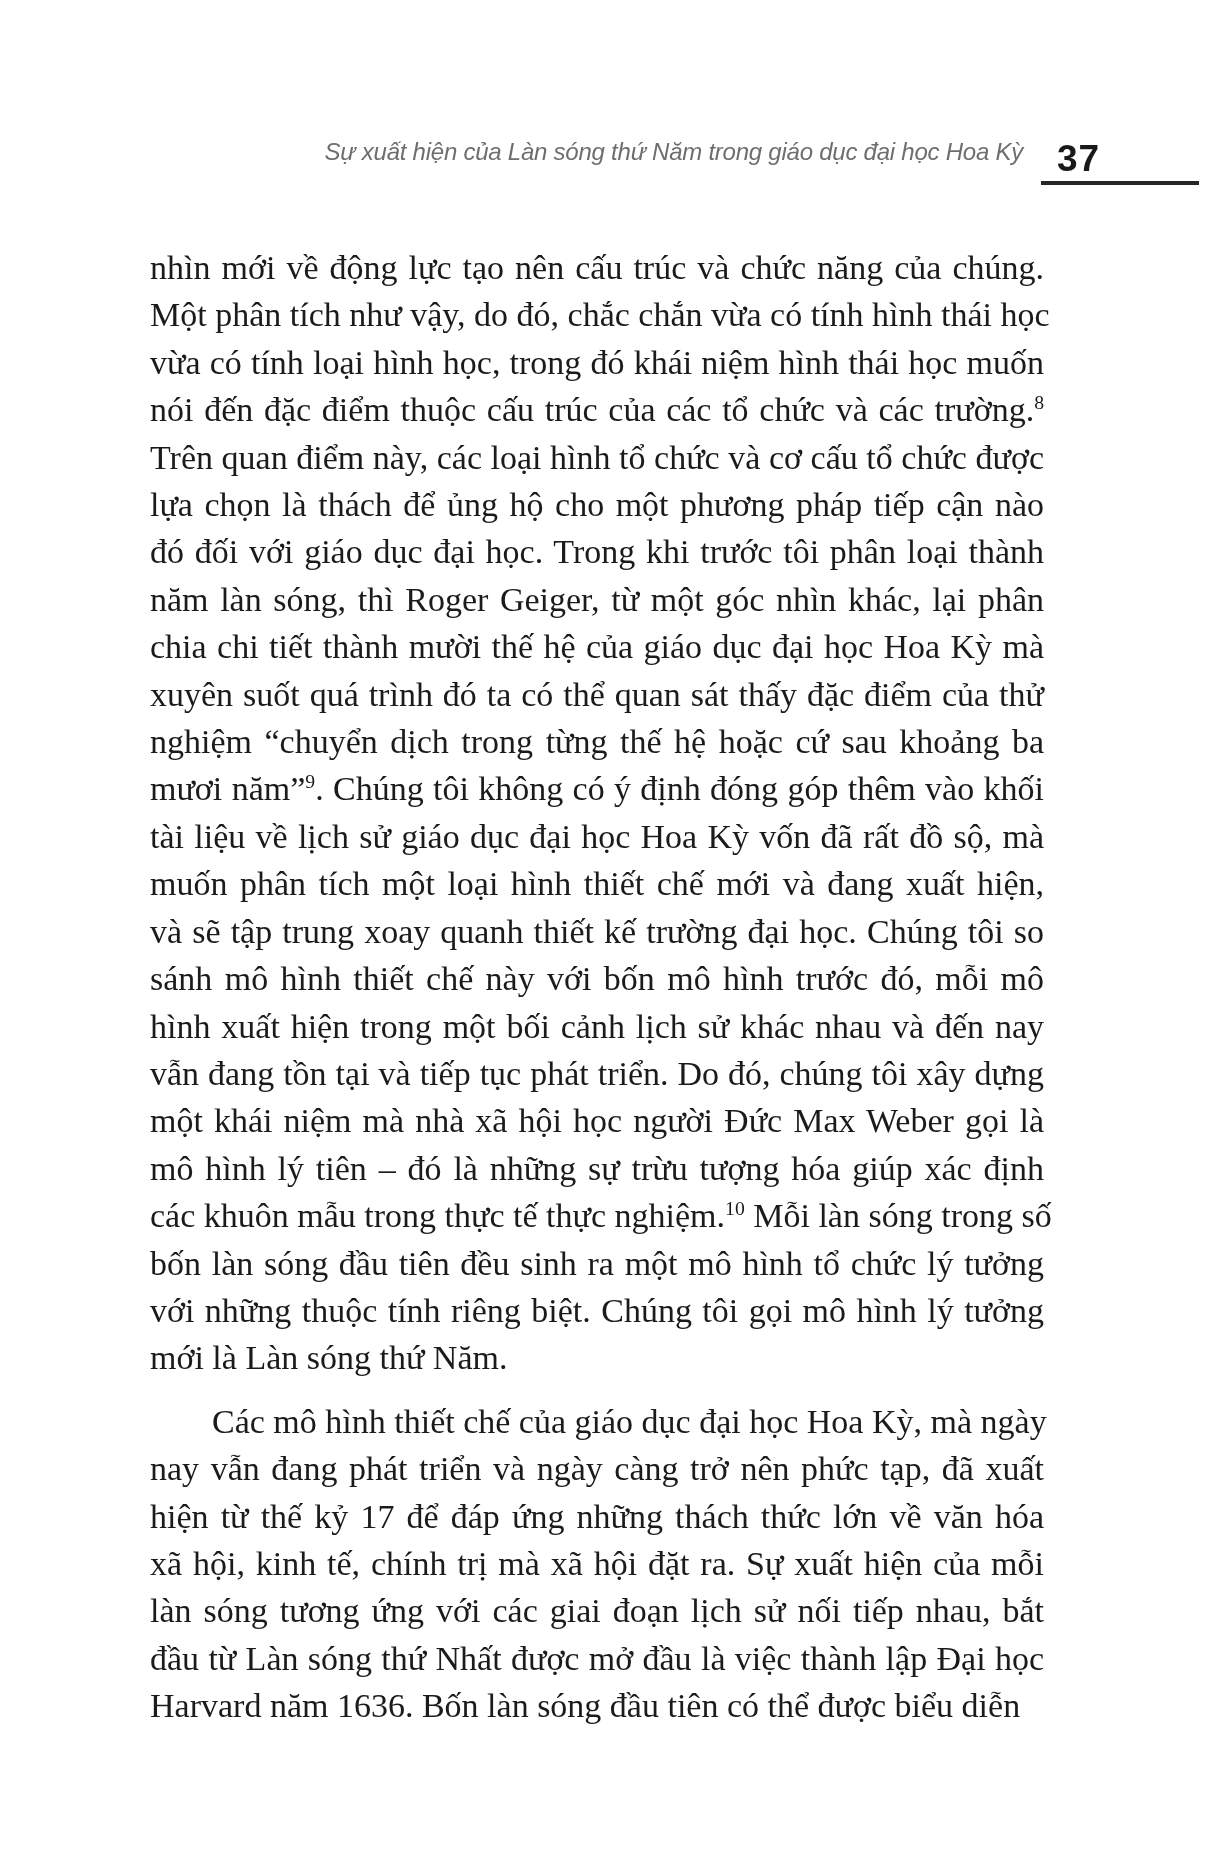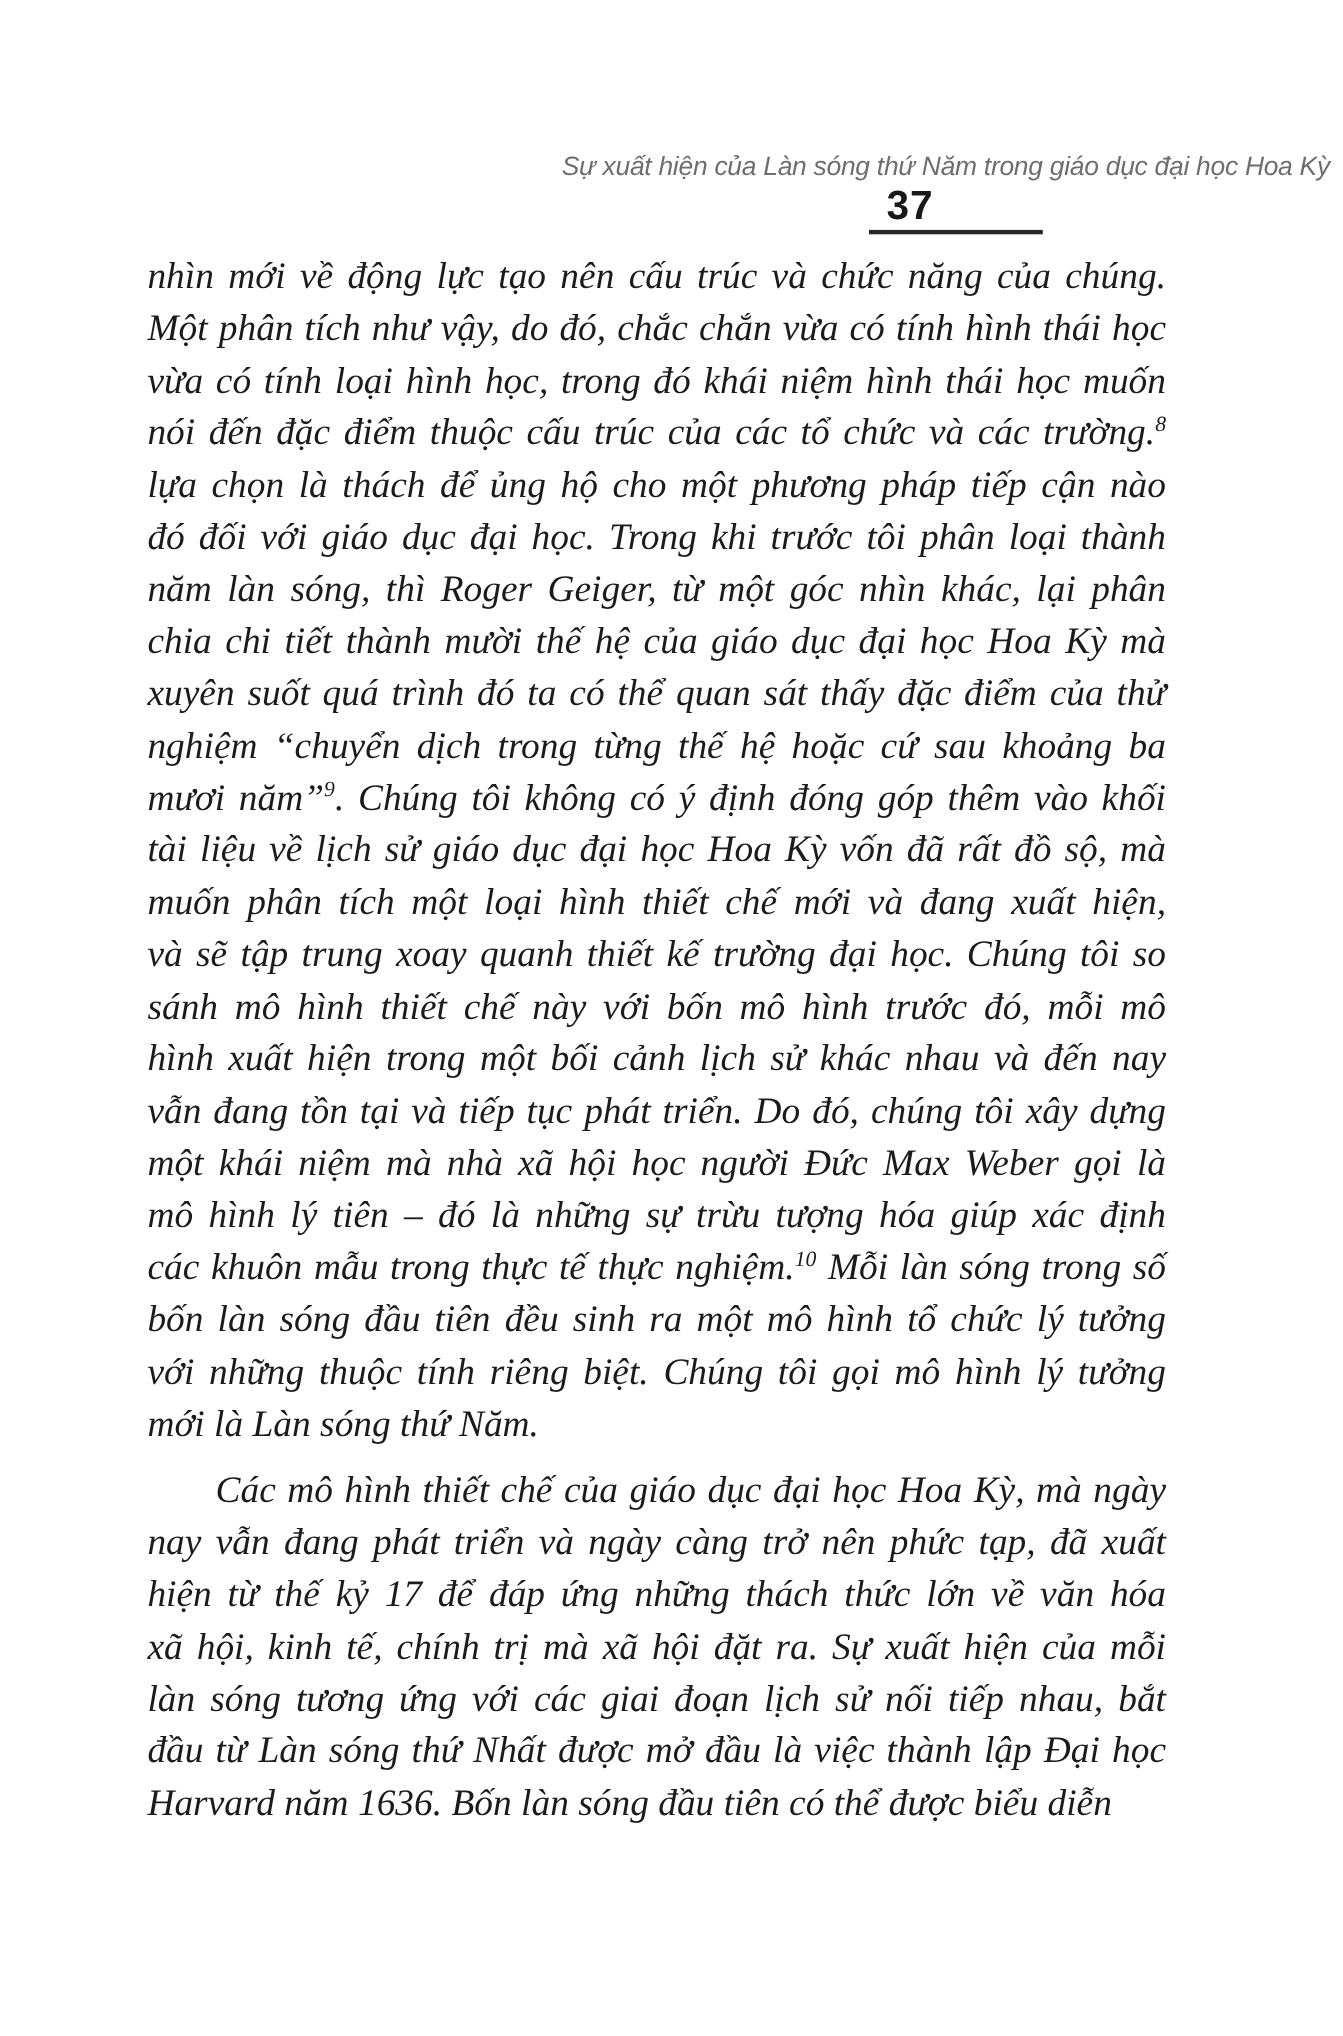--- a/index.html
+++ b/index.html
@@ -13,25 +13,24 @@
     height: 1851px;
     background: var(--page-bg, #ffffff);
     overflow: hidden;
     font-family: "Liberation Serif", "DejaVu Serif", serif;
   }
 
   
   .running-head {
     position: absolute;
     top: 138px;
-    right: 12px;
+    right: 22px;
     display: flex;
     justify-content: flex-end;
-    align-items: center;
-    flex-direction: column;
+    align-items: flex-start;
   }
   .head-title {
     font-family: "Liberation Sans", sans-serif;
     font-style: italic;
     font-size: 24px;
     letter-spacing: -0.01em;
     color: var(--header-text, #6e6e6e);
     white-space: nowrap;
   }
   .pagenum-box {
@@ -53,21 +52,21 @@
   
   .body-text {
     position: absolute;
     left: 134px;
     top: 228px;
     width: 926px;
     font-size: 34px;
     line-height: 47.4px;
     color: var(--body-text, #1b1b1b);
   }
-  .para { margin: 0; font-style: italic; }
+  .para { margin: 16px; }
   .para + .para { margin-top: 13px; }
   .line {
     text-align: justify;
     text-align-last: justify;
     text-justify: inter-word;
     white-space: nowrap;
     overflow: visible;
   }
   .line.last {
     text-align-last: left;
@@ -93,20 +92,21 @@
       <span class="pagenum">37</span>
     </span>
   </header>
 
   <main class="body-text">
       <div class="para">
         <div class="line">nhìn mới về động lực tạo nên cấu trúc và chức năng của chúng.</div>
         <div class="line">Một phân tích như vậy, do đó, chắc chắn vừa có tính hình thái học</div>
         <div class="line">vừa có tính loại hình học, trong đó khái niệm hình thái học muốn</div>
         <div class="line">nói đến đặc điểm thuộc cấu trúc của các tổ chức và các trường.<sup>8</sup></div>
+        <div class="line">Trên quan điểm này, các loại hình tổ chức và cơ cấu tổ chức được</div>
         <div class="line">lựa chọn là thách để ủng hộ cho một phương pháp tiếp cận nào</div>
         <div class="line">đó đối với giáo dục đại học. Trong khi trước tôi phân loại thành</div>
         <div class="line">năm làn sóng, thì Roger Geiger, từ một góc nhìn khác, lại phân</div>
         <div class="line">chia chi tiết thành mười thế hệ của giáo dục đại học Hoa Kỳ mà</div>
         <div class="line">xuyên suốt quá trình đó ta có thể quan sát thấy đặc điểm của thử</div>
         <div class="line">nghiệm “chuyển dịch trong từng thế hệ hoặc cứ sau khoảng ba</div>
         <div class="line">mươi năm”<sup>9</sup>. Chúng tôi không có ý định đóng góp thêm vào khối</div>
         <div class="line">tài liệu về lịch sử giáo dục đại học Hoa Kỳ vốn đã rất đồ sộ, mà</div>
         <div class="line">muốn phân tích một loại hình thiết chế mới và đang xuất hiện,</div>
         <div class="line">và sẽ tập trung xoay quanh thiết kế trường đại học. Chúng tôi so</div>

